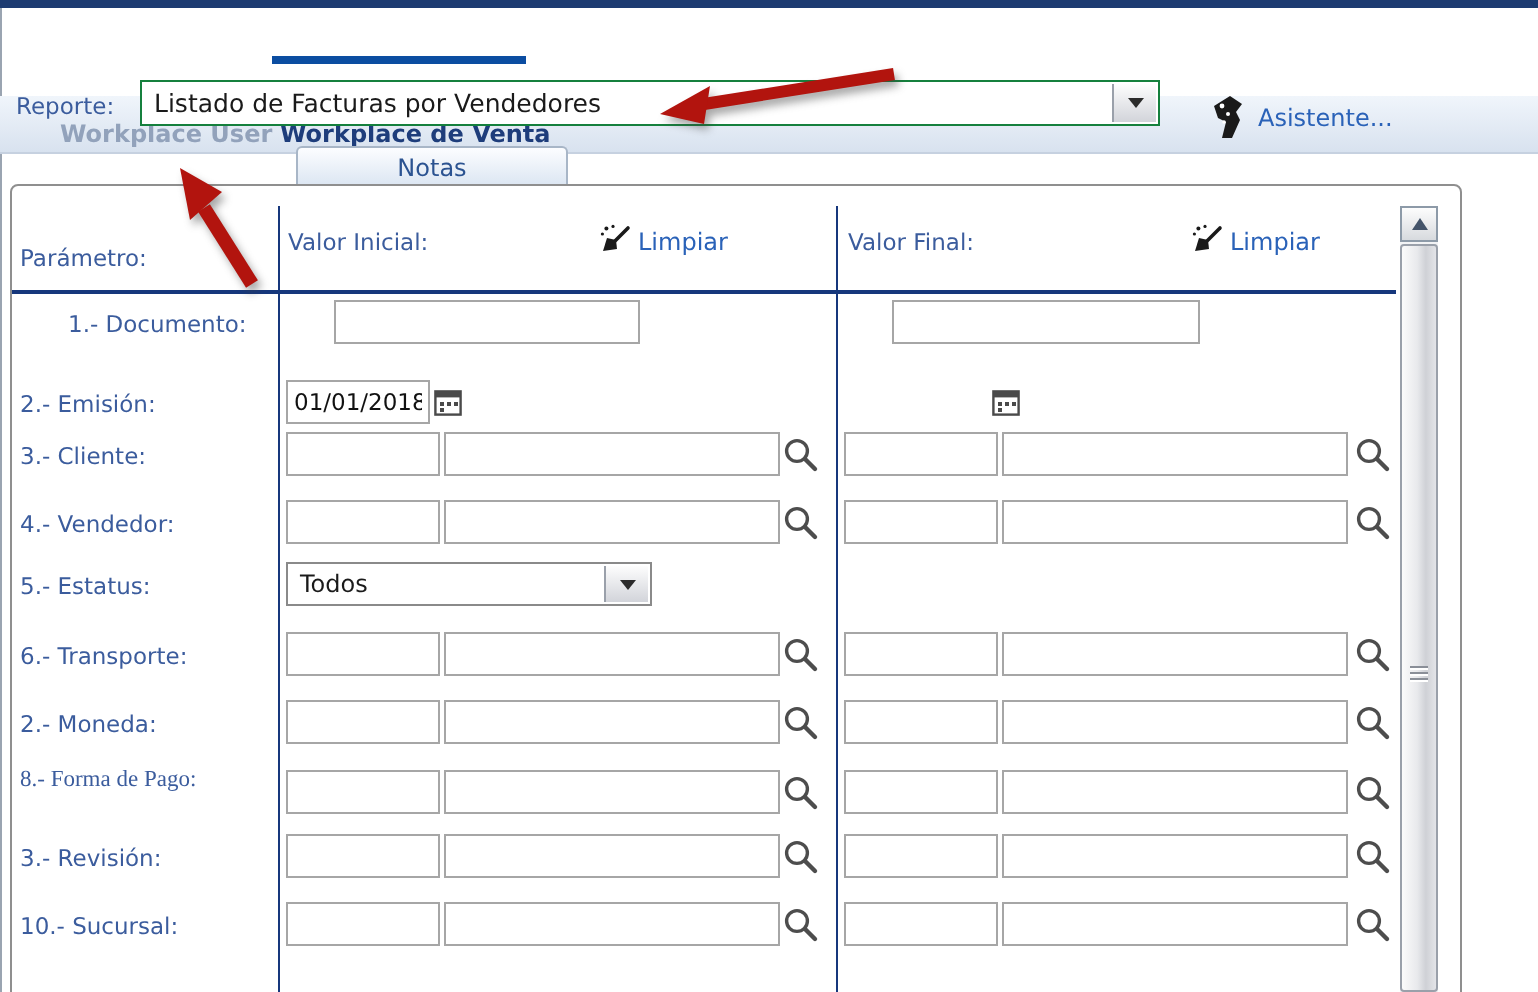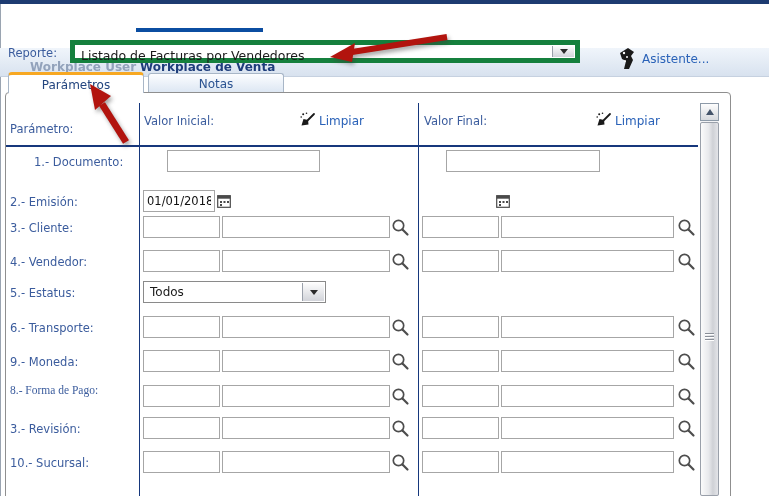--- a/index.html
+++ b/index.html
@@ -10,29 +10,29 @@
   .hdr{position:absolute;left:0;top:4px;width:769px;height:29px;
        background:linear-gradient(#f0f5fb,#d8e2ef);border-bottom:1px solid #c6d1e0;box-sizing:border-box;margin-top:44px;}
   .hdr-tab{position:absolute;top:12px;font-size:12px;font-weight:bold;cursor:default;}
   .hdr-tab.inactive{left:30px;color:#92a2bb;}
   .hdr-tab.active{left:140px;color:#1e3d7b;}
   .hdr-underline{position:absolute;left:136px;top:28px;width:127px;height:4px;background:#0b4da1;}
 
   .lbl{color:#3b5c9d;font-size:11.5px;}
   .reporte-label{position:absolute;left:8px;top:46px;}
 
-  .combo{position:absolute;background:#fff;border:5px solid #15803d;box-sizing:border-box;}
+  .combo{position:absolute;background:#fff;border:1px solid #15803d;box-sizing:border-box;}
   .combo .combo-text{position:absolute;left:6px;top:3px;font-size:12.5px;color:#1a1a1a;white-space:nowrap;}
   .combo .combo-btn{position:absolute;right:1px;top:1px;bottom:1px;width:21px;
        background:linear-gradient(#fdfdfd,#d2d4da);border-left:1px solid #9aa0aa;
        display:flex;align-items:center;justify-content:center;}
   .tri-down{width:0;height:0;border-left:4px solid transparent;border-right:4px solid transparent;border-top:5px solid #2b2b2b;}
   .report-combo{left:70px;top:40px;width:510px;height:23px;}
 
-  .assist{position:absolute;left:617px;top:47px;width:120px;height:24px;}
+  .assist{position:absolute;left:604px;top:47px;width:120px;height:24px;}
   .assist .txt{position:absolute;left:25px;top:5px;font-size:12px;color:#2a62b8;}
 
   .link-blue{color:#2a62b8;font-size:12px;}
 
   
   .tab{position:absolute;box-sizing:border-box;text-align:center;font-size:12px;}
   .tab.active{left:8px;top:72px;width:136px;height:21px;background:#fff;z-index:5;
       border:1px solid #a8b6c7;border-bottom:none;border-top:3px solid #f7a823;
       border-radius:4px 4px 0 0;color:#23457f;padding-top:3px;}
   .tab.plain{top:73px;width:136px;height:19px;z-index:2;
@@ -129,21 +129,20 @@
   <div class="assist">
     <svg class="icon" style="left:0;top:0;" width="20" height="23" viewBox="0 0 20 23">
       <path d="M11,1 L17,5 L14,9 L16,13 L12,22 L7,22 L9,14 L5,12 L3,6 Z" fill="#1a1a1a"></path>
       <circle cx="7" cy="6" r="1.2" fill="#fff"></circle>
       <circle cx="10" cy="10" r="1" fill="#fff"></circle>
       <circle cx="8" cy="14" r="0.9" fill="#fff"></circle>
     </svg>
     <span class="txt">Asistente...</span>
   </div>
 
-  <div class="tab active">Parámetros</div>
   <div class="tab plain t-notas">Notas</div>
 
   <svg class="arrow-svg a2" width="54" height="70" viewBox="0 0 54 70">
     <line x1="44" y1="64" x2="20" y2="26" stroke="#b2140e" stroke-width="7"></line>
     <polygon points="8,6 29,18 13,32" fill="#b2140e"></polygon>
   </svg>
 
   <div class="panel"></div>
 
   <div class="vline v1"></div>
@@ -254,21 +253,21 @@
     </svg>
     <input class="inp rS" style="">
     <input class="inp rL" style="">
     <svg class="icon rMag" width="19" height="19" viewBox="0 0 19 19">
       <circle cx="7.5" cy="7.5" r="5.2" fill="none" stroke="#4d4d4d" stroke-width="1.7"></circle>
       <line x1="11.5" y1="11.5" x2="16.5" y2="16.5" stroke="#4d4d4d" stroke-width="2.2" stroke-linecap="round"></line>
     </svg>
   </div>
 
   <div class="prow r7">
-    <span class="plabel">9.- Moneda:</span>
+    <span class="plabel">2.- Moneda:</span>
     <input class="inp lS" style="">
     <input class="inp lL" style="">
     <svg class="icon lMag" width="19" height="19" viewBox="0 0 19 19">
       <circle cx="7.5" cy="7.5" r="5.2" fill="none" stroke="#4d4d4d" stroke-width="1.7"></circle>
       <line x1="11.5" y1="11.5" x2="16.5" y2="16.5" stroke="#4d4d4d" stroke-width="2.2" stroke-linecap="round"></line>
     </svg>
     <input class="inp rS" style="">
     <input class="inp rL" style="">
     <svg class="icon rMag" width="19" height="19" viewBox="0 0 19 19">
       <circle cx="7.5" cy="7.5" r="5.2" fill="none" stroke="#4d4d4d" stroke-width="1.7"></circle>

